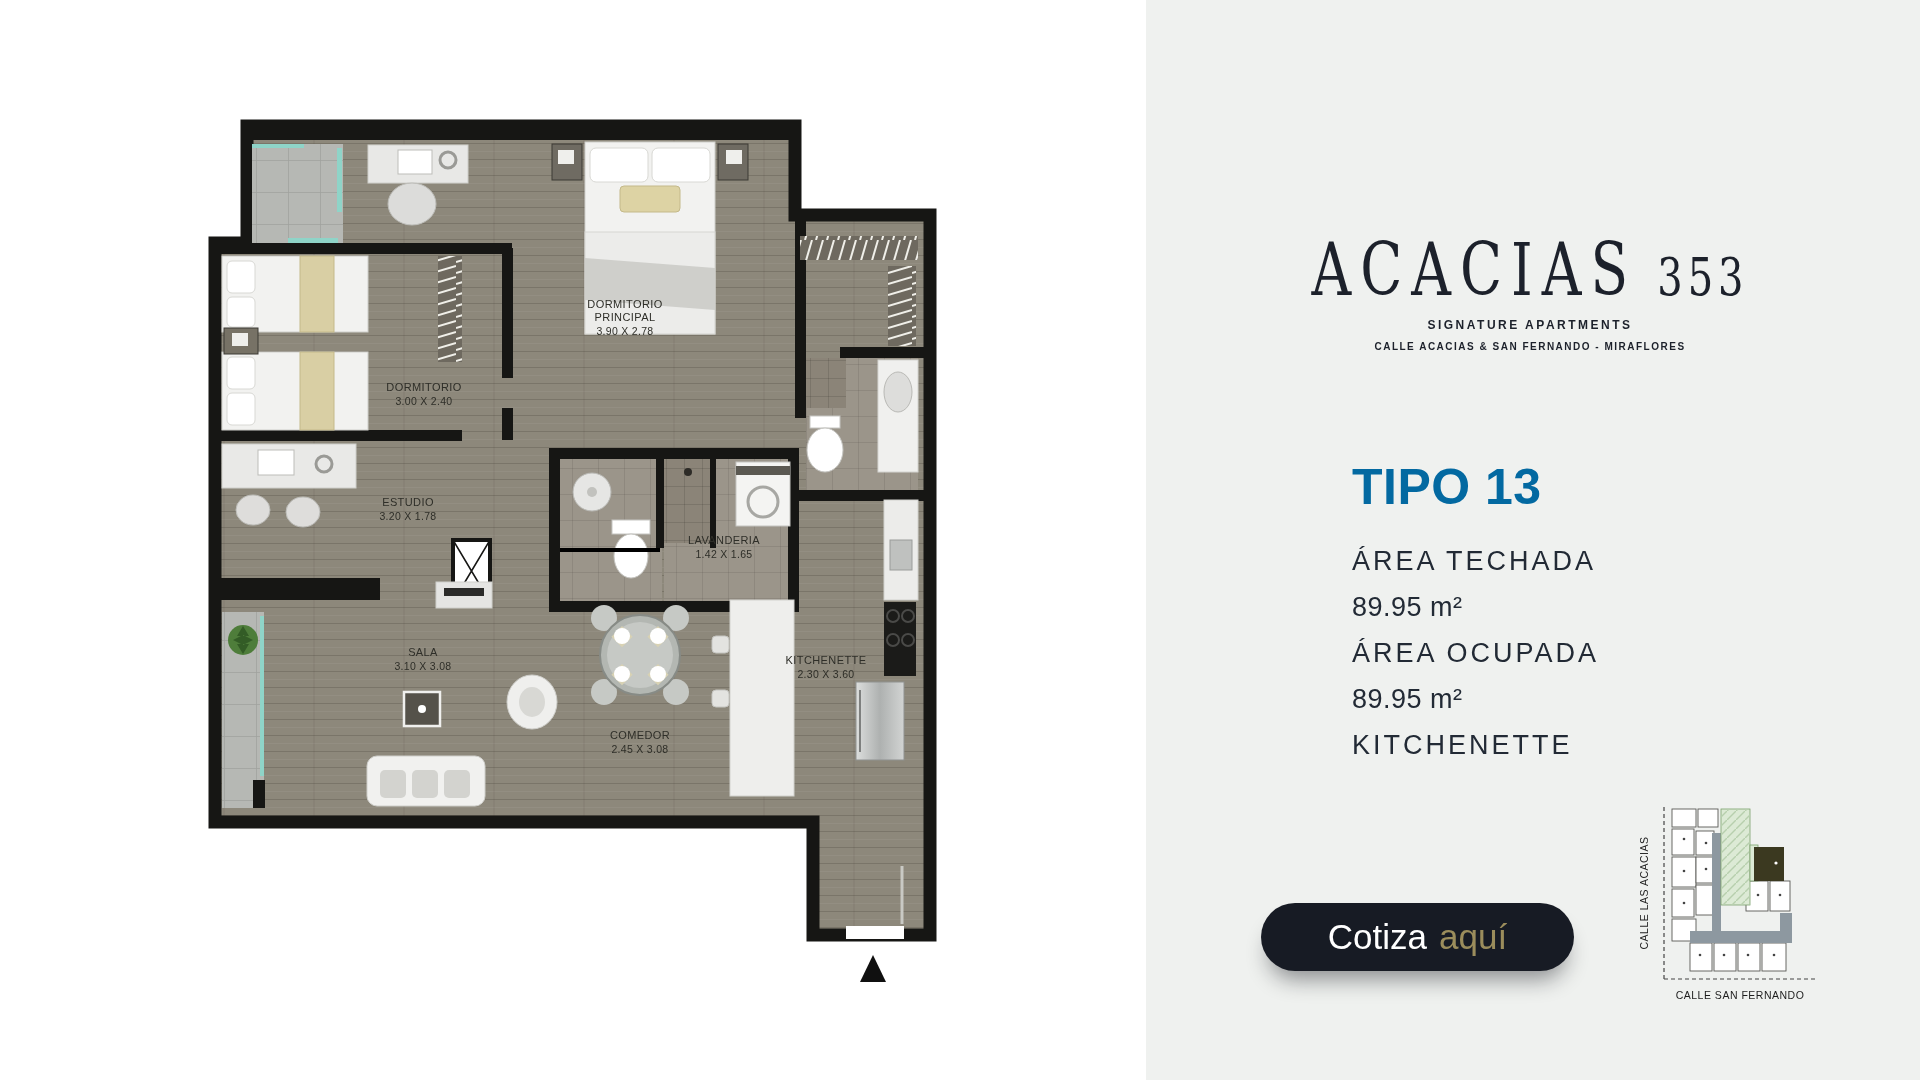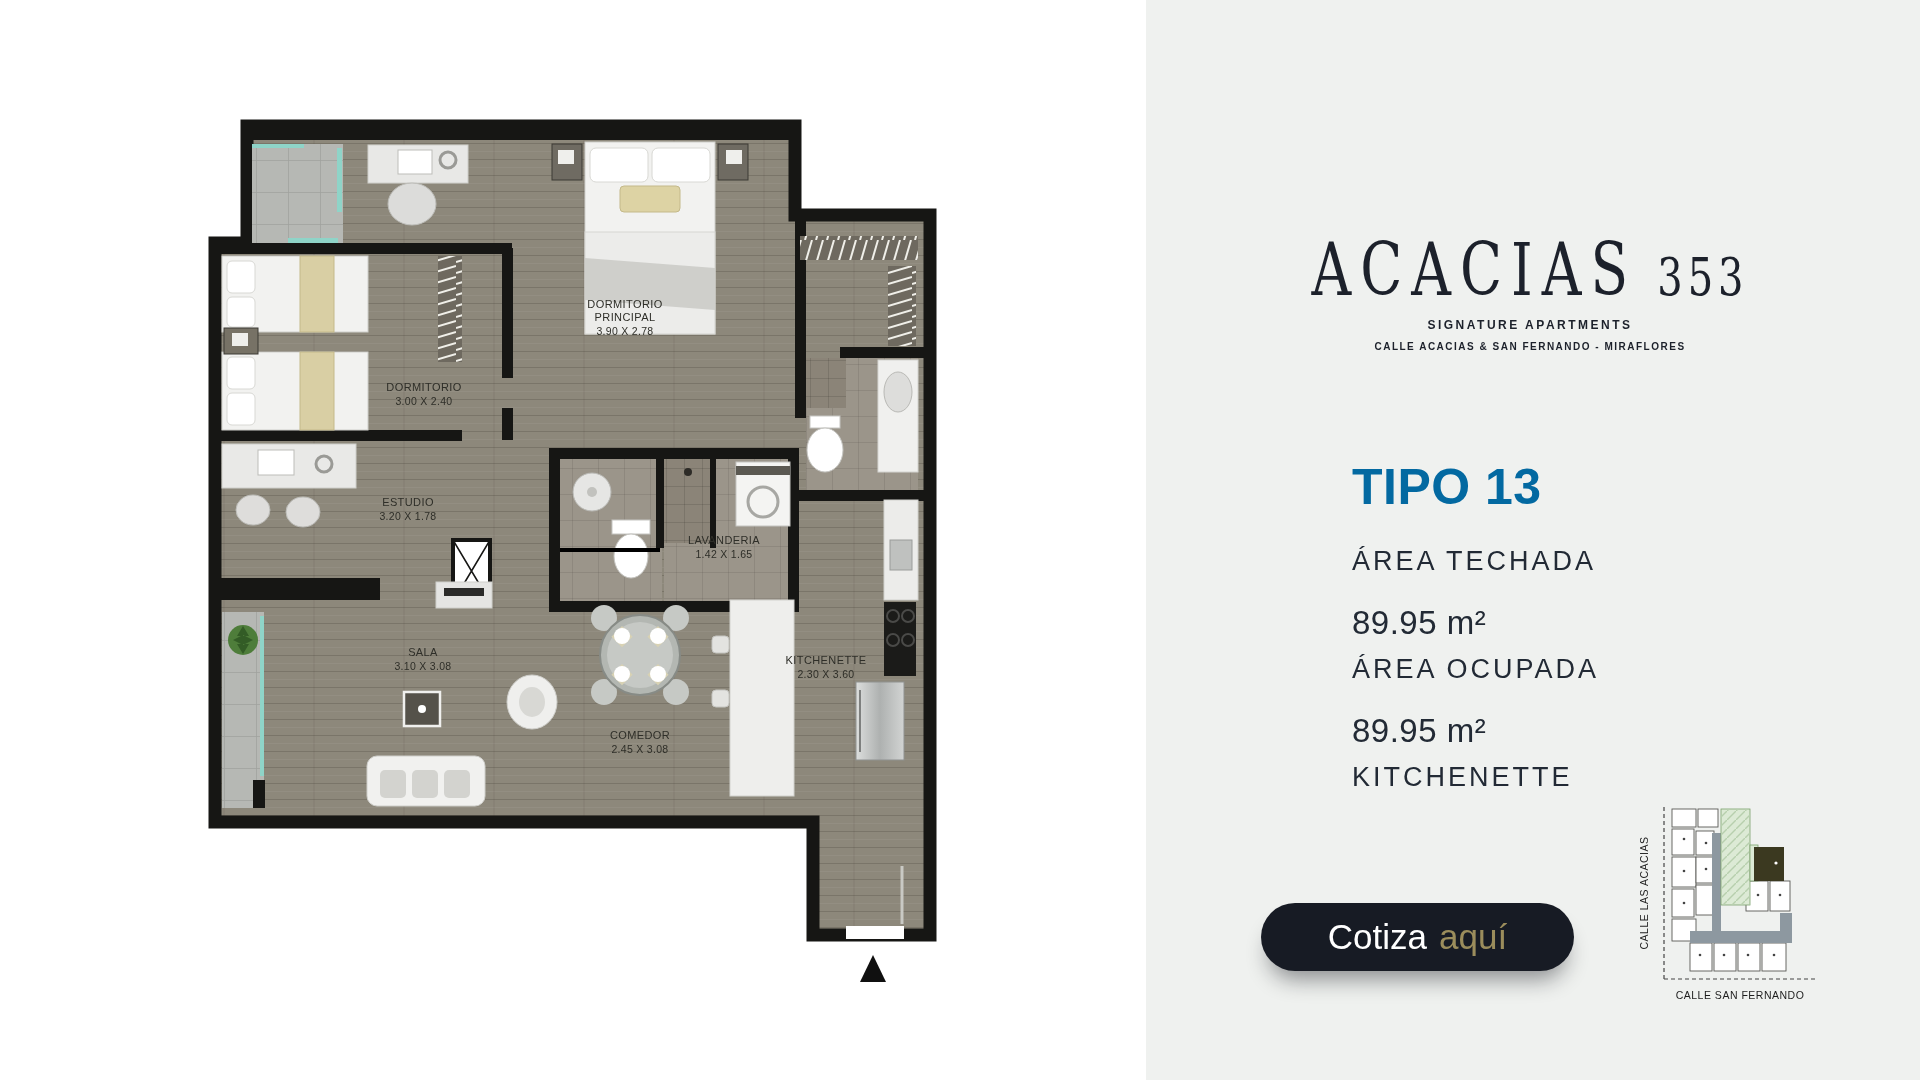--- a/index.html
+++ b/index.html
@@ -11,21 +11,21 @@
   .logo-main{display:flex;justify-content:center;align-items:baseline;
              font-family:"DejaVu Serif", serif;transform:scaleY(1.32);transform-origin:top center;}
   .logo-word{font-size:55px;letter-spacing:9px;font-weight:400;}
   .logo-num{font-size:40px;letter-spacing:5px;margin-left:20px;}
   .logo-sub1{margin-top:26px;font-size:12px;font-weight:bold;letter-spacing:2.5px;color:#1c212b;}
   .logo-sub2{margin-top:9px;font-size:10px;font-weight:bold;letter-spacing:1.5px;color:#1c212b;}
   #unit-title{position:absolute;left:1352px;top:458px;font-size:50px;font-weight:bold;
               letter-spacing:0.5px;color:#0369a1;}
   #spec-list{position:absolute;left:1352px;top:538px;color:#222a35;}
   .spec-label{font-size:27px;letter-spacing:3px;line-height:46px;height:46px;white-space:nowrap;}
-  .spec-value{font-size:33px;letter-spacing:0.5px;line-height:46px;height:46px;white-space:nowrap;margin-top:16px;}
+  .spec-value{font-size:27px;letter-spacing:0.5px;line-height:46px;height:46px;white-space:nowrap;}
   #cta-button{position:absolute;left:1261px;top:903px;width:313px;height:68px;border:none;cursor:pointer;
               border-radius:36px;background:#171b24;display:flex;align-items:center;justify-content:center;
               gap:12px;font-family:"Liberation Sans", sans-serif;font-size:35px;
               box-shadow:0 16px 22px -8px rgba(15,18,25,0.45);}
   .cta-primary{color:#ffffff;}
   .cta-accent{color:#9b8d5c;text-align:right;}
   #minimap{position:absolute;left:1628px;top:793px;width:200px;height:220px;}
   .street-label{font-size:10.5px;fill:#1d1d1d;letter-spacing:0.5px;}
   
   #plan-wrap{position:absolute;left:0;top:0;width:1146px;height:964px;}

